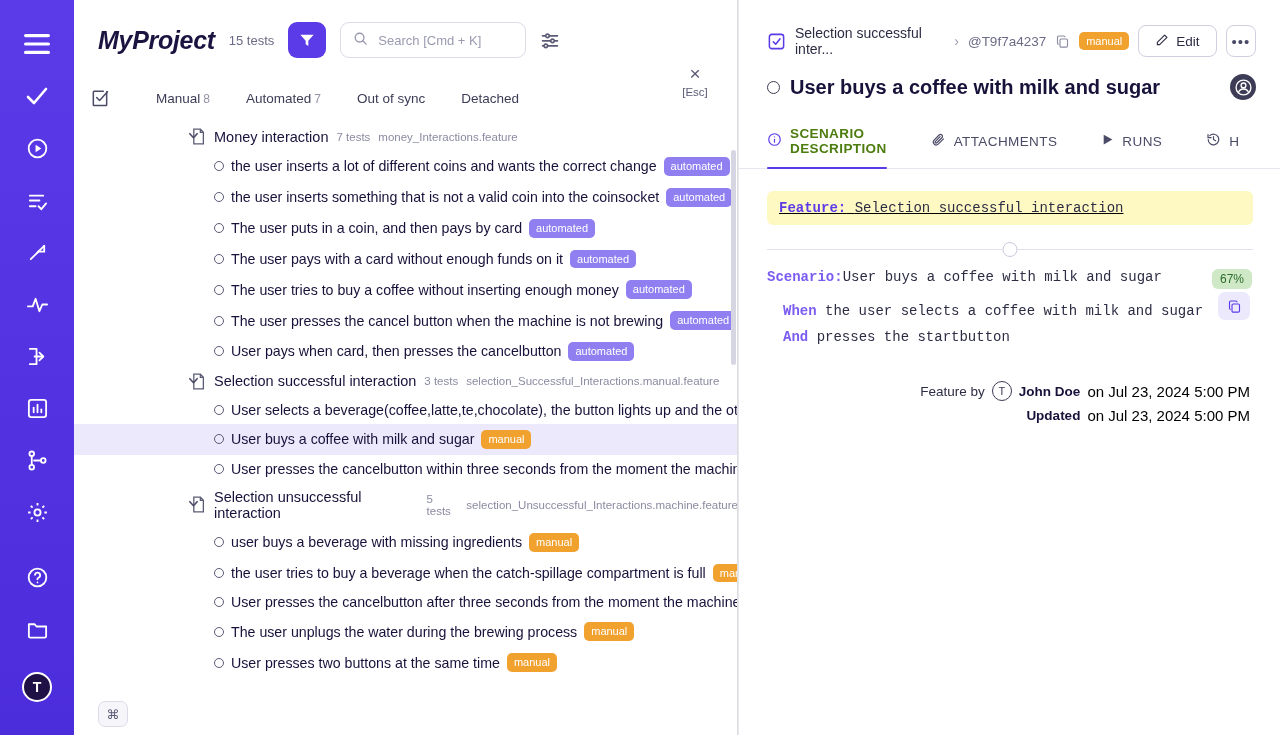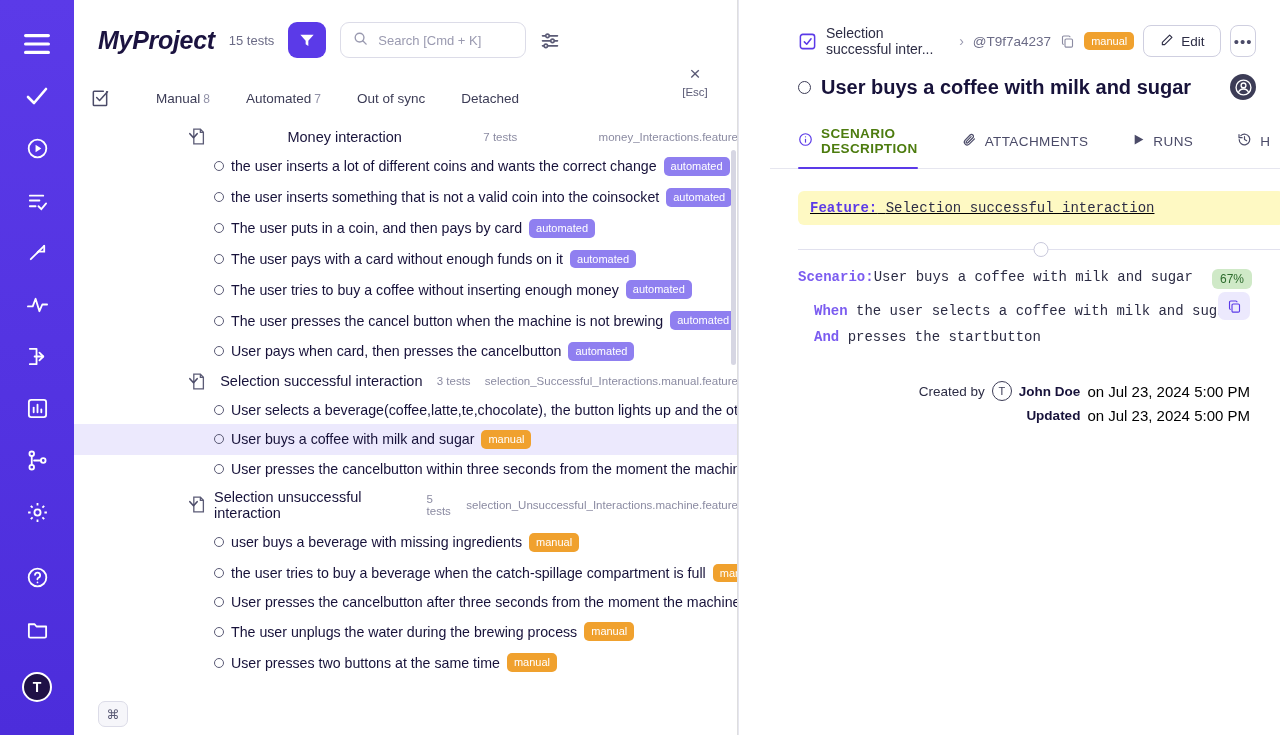--- a/index.html
+++ b/index.html
@@ -77,21 +77,21 @@
     font-size: 13.5px; color: #3c3c56; padding: 0 18px; cursor: pointer;
     white-space: nowrap;
   }
   .tab .cnt { color: #9292a8; font-size: 12px; margin-left: 3px; }
 
   .tree {
     padding: 6px 0 0 0; height: 560px; overflow: hidden; position: relative;
   }
   .feature-row {
     display: flex; align-items: center; gap: 8px;
-    padding: 6px 0 6px 105px; position: relative; justify-content: space-between;
+    padding: 6px 0 6px 105px; position: relative;
   }
   .chev {
     position: absolute; left: 114px; color: #4b4b68; font-size: 11px;
   }
   .feature-icon { color: #5b5b76; display:flex; margin-left: 12px; }
   .feature-name { font-size: 14.5px; color: #17123a; font-weight: 400; }
   .feature-tests { font-size: 11.5px; color: #8b8ba2; }
   .feature-file { font-size: 11.5px; color: #8b8ba2; }
 
   .test-row {
@@ -129,21 +129,21 @@
     background: #f6f6fa; color: #5b5b76;
     display: flex; align-items: center; justify-content: center; font-size: 13px;
   }
   .pane-divider {
     position: absolute; right: 0; top: 0; width: 1px; height: 735px; background: #dededf;
   }
 
   
   .detail {
     flex: 1 1 auto; height: 649px; background: #fff; position: relative;
-    padding: 0 0 0 0; overflow: hidden; margin-left: 31px;
+    padding: 0 0 0 0; overflow: hidden;
   }
   .detail-top {
     display: flex; align-items: center; gap: 9px;
     padding: 24px 24px 0 28px; height: 58px;
   }
   .bc-check { color: #5b3ae8; display: flex; }
   .bc-text { font-size: 14px; color: #2c2c44; }
   .bc-sep { color: #9a9ab0; font-size: 14px; }
   .bc-id { font-size: 13.5px; color: #6b6b86; }
   .copy-ic { color: #8b8ba2; cursor: pointer; display:flex; }
@@ -633,21 +633,21 @@
         </div>
         <div class="step">
           <span class="kw-soft">And</span>
           <span class="g-text">presses the startbutton</span>
         </div>
       </div>
     </div>
 
     <div class="meta">
       <div class="meta-line">
-        <span class="meta-label">Created by</span>
+        <span class="meta-label">Feature by</span>
         <span class="meta-avatar">T</span>
         <span class="meta-name">John Doe</span>
         <span class="meta-date">on Jul 23, 2024 5:00 PM</span>
       </div>
       <div class="meta-line">
         <span class="meta-name">Updated</span>
         <span class="meta-date">on Jul 23, 2024 5:00 PM</span>
       </div>
     </div>
 

